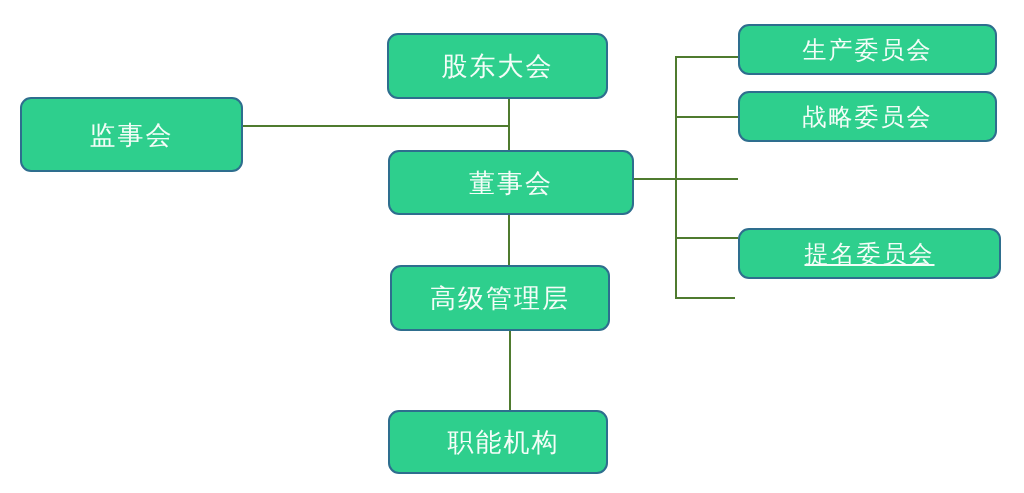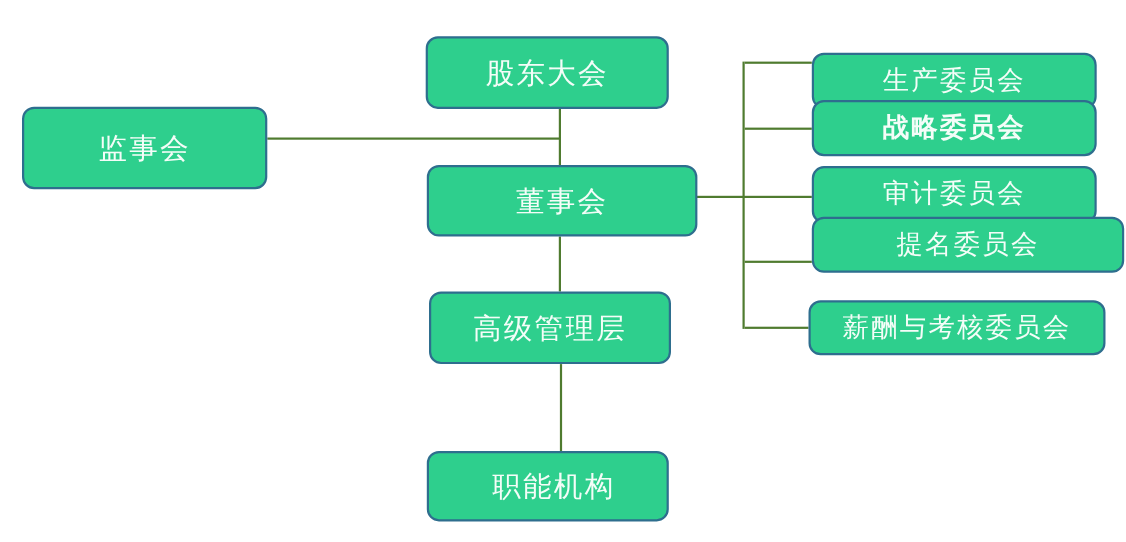--- a/index.html
+++ b/index.html
@@ -43,24 +43,24 @@
     background:var(--line);
     z-index:1;
   }
   
   .n-shareholders{left:387px;top:33px;width:221px;height:66px;}
   .n-supervisory {left:20px; top:97px;width:223px;height:75px;}
   .n-board       {left:388px;top:150px;width:246px;height:65px;}
   .n-management  {left:390px;top:265px;width:220px;height:66px;}
   .n-functional  {left:388px;top:410px;width:220px;height:64px;padding-left:11px;}
   
-  .c-production  {left:738px;top:48px; width:259px;height:51px;}
-  .c-strategy    {left:738px;top:91px; width:259px;height:51px;font-weight:bold;}
+  .c-production  {left:738px;top:24px; width:259px;height:51px;}
+  .c-strategy    {left:738px;top:91px; width:259px;height:51px;}
   .c-audit       {left:738px;top:151px;width:259px;height:52px;}
-  .c-nomination  {left:738px;top:197px;width:284px;height:51px;}
+  .c-nomination  {left:738px;top:228px;width:263px;height:51px;text-decoration:underline;}
   .c-remuneration{left:735px;top:273px;width:270px;height:50px;}
   
   .l-shareholders-board {left:508px;top:99px; width:2px;  height:51px;}
   .l-supervisory        {left:243px;top:125px;width:267px;height:2px;}
   .l-board-management   {left:508px;top:215px;width:2px;  height:50px;}
   .l-management-functional{left:509px;top:331px;width:2px;height:79px;}
   .l-board-bus          {left:607px;top:178px;width:131px;height:2px;}
   .l-bus-vertical       {left:675px;top:56px; width:2px;  height:243px;}
   .l-branch-production  {left:677px;top:56px; width:61px; height:2px;}
   .l-branch-strategy    {left:677px;top:116px;width:61px; height:2px;}
@@ -84,17 +84,15 @@
   <div class="line l-branch-remuneration"></div>
 
   <div class="node main n-shareholders">股东大会</div>
   <div class="node main n-supervisory">监事会</div>
   <div class="node main n-board">董事会</div>
   <div class="node main n-management">高级管理层</div>
   <div class="node main n-functional">职能机构</div>
 
   <div class="node committee c-production">生产委员会</div>
   <div class="node committee c-strategy">战略委员会</div>
-  <div class="node committee c-audit">审计委员会</div>
   <div class="node committee c-nomination">提名委员会</div>
-  <div class="node committee c-remuneration">薪酬与考核委员会</div>
 
 </div>
 
 </body></html>

